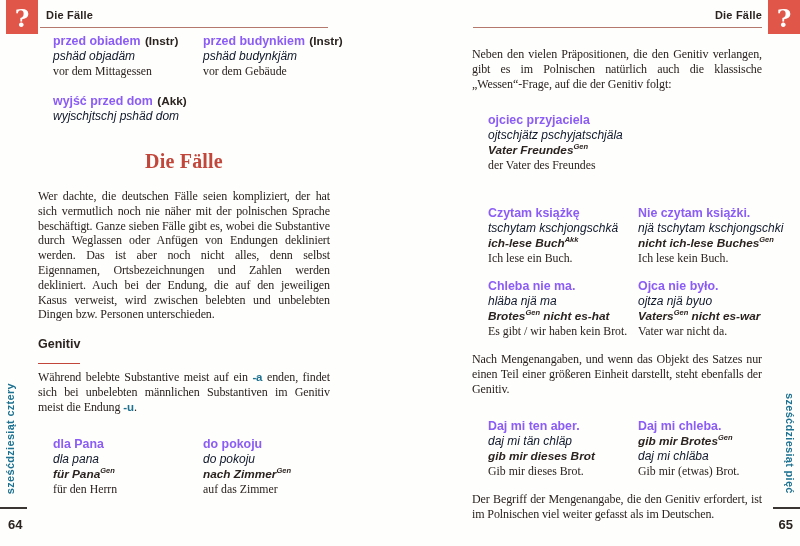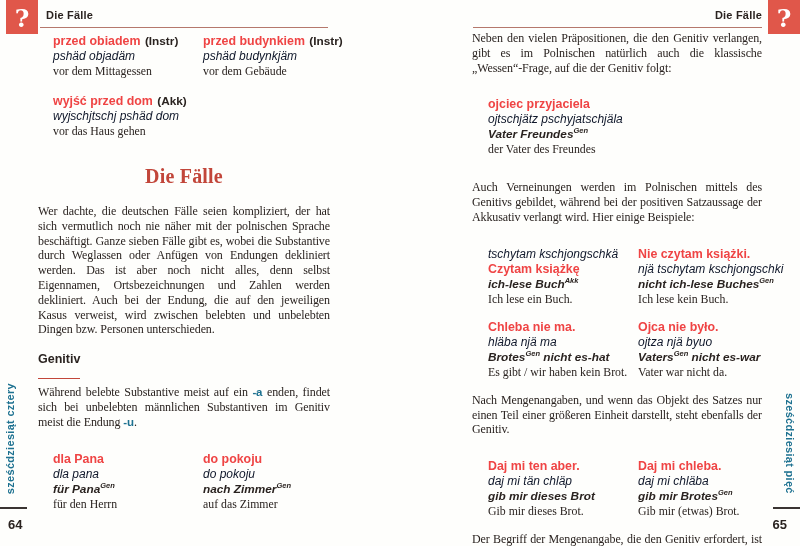--- a/index.html
+++ b/index.html
@@ -19,31 +19,31 @@
   
   .running{position:absolute;top:5px;border-bottom:1.5px solid #b5786c;padding-bottom:4px;}
   .running .rh-text{font-size:11px;font-weight:700;color:#2a2320;letter-spacing:.2px;}
   .running-left{left:40px;width:288px;text-align:left;}
   .running-left .rh-text{padding-left:6px;}
   .running-right{left:73px;width:289px;text-align:right;}
 
   
   .content{position:absolute;top:0;left:0;right:0;bottom:0;}
   .content-left{padding:32px 70px 0 38px;}
-  .content-right{padding:31px 38px 0 72px;}
+  .content-right{padding:31px 38px 0 72px;margin-top:16px;}
 
   p.body{font-family:"Liberation Serif",serif;font-size:12px;line-height:14.8px;
          text-align:justify;margin:0 0 12px 0;letter-spacing:-0.1px;color:#2a2320;}
   p.body:last-child{margin-bottom:0;}
 
   .ex-row{display:flex;margin:0 0 13px 15px;}
   .content-right .ex-row{margin-left:16px;}
   .ex-col{width:150px;flex-shrink:0;}
   .ex-line{white-space:nowrap;line-height:15px;}
-  .pol{color:#ef4444;font-weight:700;font-size:12.4px;}
+  .pol{color:#8b5cf6;font-weight:700;font-size:12.4px;}
   .case{color:#2a2320;font-weight:700;font-size:11.8px;}
   .pron{color:#0f172a;font-style:italic;font-size:12px;font-weight:400;}
   .lit{color:#2a2320;font-style:italic;font-weight:600;font-size:11.8px;}
   .lit sup{font-size:7.5px;font-style:italic;vertical-align:super;line-height:0;}
   .de{font-family:Liberation Serif, serif;font-size:11.8px;color:#2a2320;}
 
   .chapter-title{font-family:"Liberation Serif",serif;font-weight:700;font-size:20px;
                  color:#c2463a;text-align:center;margin:26px 0 16px 0;letter-spacing:.2px;}
   .section-heading{display:inline-block;font-size:12.5px;font-weight:700;color:#2a2320;
                  border-bottom:1.5px solid #c2463a;padding-bottom:12px;margin:2px 0 6px 0;}
@@ -52,21 +52,21 @@
   
   .side-label{position:absolute;bottom:52px;color:#1d7190;font-weight:700;font-size:11px;
               letter-spacing:.3px;}
   .side-label-left{left:4px;writing-mode:vertical-rl;transform:rotate(180deg);}
   .side-label-right{right:4px;writing-mode:vertical-rl;}
   .footer-rule{position:absolute;bottom:37px;width:27px;height:2px;background:#3a3432;}
   .footer-rule-left{left:0;}
   .footer-rule-right{right:0;}
   .page-number{position:absolute;bottom:14px;font-size:13px;font-weight:700;color:#2a2320;}
   .page-number-left{left:8px;}
-  .page-number-right{right:13px;}
+  .page-number-right{right:7px;}
   .spacer{height:10px;}
 </style>
 </head>
 <body>
 
 <div class="book">
 
   <section class="page">
     <div class="help-box help-left">
       <span>?</span>
@@ -87,21 +87,20 @@
           <div class="ex-line"><span class="pol">przed budynkiem</span> <span class="case">(Instr)</span></div>
           <div class="ex-line pron">pshäd budynkjäm</div>
           <div class="ex-line de">vor dem Gebäude</div>
         </div>
       </div>
 
       <div class="ex-row">
         <div class="ex-col">
           <div class="ex-line"><span class="pol">wyjść przed dom</span> <span class="case">(Akk)</span></div>
           <div class="ex-line pron">wyjschjtschj pshäd dom</div>
-          <div class="ex-line de">vor das Haus gehen</div>
         </div>
       </div>
 
       <h1 class="chapter-title">Die Fälle</h1>
 
       <p class="body">Wer dachte, die deutschen Fälle seien kompliziert, der hat sich vermutlich noch nie näher mit der polnischen Sprache beschäftigt. Ganze sieben Fälle gibt es, wobei die Substantive durch Weglassen oder Anfügen von Endungen dekliniert werden. Das ist aber noch nicht alles, denn selbst Eigennamen, Ortsbezeichnungen und Zahlen werden dekliniert. Auch bei der Endung, die auf den jeweiligen Kasus verweist, wird zwischen belebten und unbelebten Dingen bzw. Personen unterschieden.</p>
 
       <div>
         <span class="section-heading">Genitiv</span>
       </div>
@@ -149,28 +148,27 @@
         <div class="ex-col">
           <div class="ex-line pol">ojciec przyjaciela</div>
           <div class="ex-line pron">ojtschjätz pschyjatschjäla</div>
           <div class="ex-line lit"><span>Vater Freundes</span><sup>Gen</sup><span></span></div>
           <div class="ex-line de">der Vater des Freundes</div>
         </div>
       </div>
 
       <div class="spacer"></div>
 
-      <p class="body">Auch Verneinungen werden im Polnischen mittels des Genitivs gebildet, während bei der positiven Satzaussage der Akkusativ verlangt wird. Hier einige Beispiele:</p>
-
-      <div class="spacer"></div>
-
-      <div class="ex-row">
-        <div class="ex-col">
+
+      <div class="spacer"></div>
+
+      <div class="ex-row">
+        <div class="ex-col">
+          <div class="ex-line pol">Czytam książkę</div>
           <div class="ex-line pron">tschytam kschjongschkä</div>
-          <div class="ex-line pol">Czytam książkę</div>
           <div class="ex-line lit"><span>ich-lese Buch</span><sup>Akk</sup><span></span></div>
           <div class="ex-line de">Ich lese ein Buch.</div>
         </div>
         <div class="ex-col">
           <div class="ex-line pol">Nie czytam książki.</div>
           <div class="ex-line pron">njä tschytam kschjongschki</div>
           <div class="ex-line lit"><span>nicht ich-lese Buches</span><sup>Gen</sup><span></span></div>
           <div class="ex-line de">Ich lese kein Buch.</div>
         </div>
       </div>
@@ -196,22 +194,22 @@
 
       <div class="ex-row">
         <div class="ex-col">
           <div class="ex-line pol">Daj mi ten aber.</div>
           <div class="ex-line pron">daj mi tän chläp</div>
           <div class="ex-line lit"><span>gib mir dieses Brot</span><sup></sup><span></span></div>
           <div class="ex-line de">Gib mir dieses Brot.</div>
         </div>
         <div class="ex-col">
           <div class="ex-line pol">Daj mi chleba.</div>
+          <div class="ex-line lit"><span>gib mir Brotes</span><sup>Gen</sup><span></span></div>
           <div class="ex-line pron">daj mi chläba</div>
-          <div class="ex-line lit"><span>gib mir Brotes</span><sup>Gen</sup><span></span></div>
           <div class="ex-line de">Gib mir (etwas) Brot.</div>
         </div>
       </div>
 
       <p class="body">Der Begriff der Mengenangabe, die den Genitiv erfordert, ist im Polnischen viel weiter gefasst als im Deutschen.</p>
 
     </div>
 
     <div class="side-label side-label-right">sześćdziesiąt pięć</div>
     <div class="footer-rule footer-rule-right"></div>

